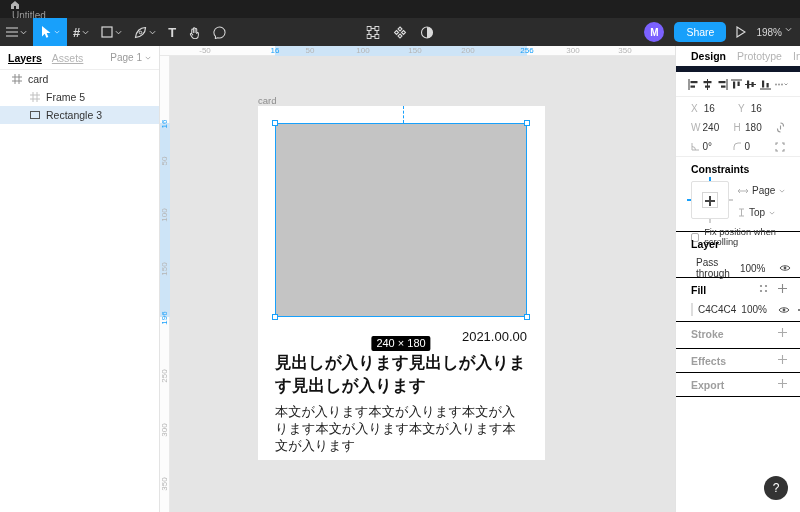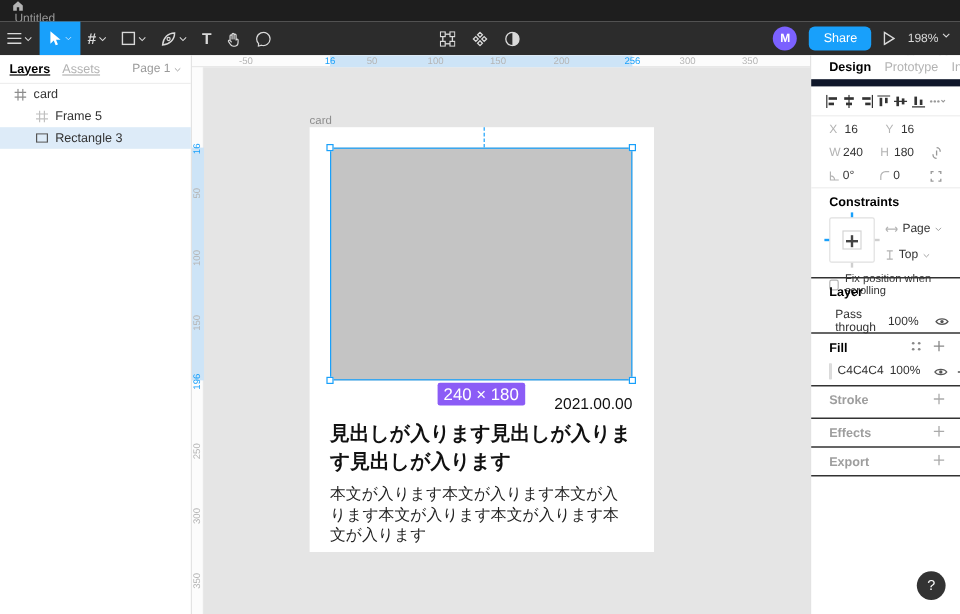--- a/index.html
+++ b/index.html
@@ -45,21 +45,21 @@
   .ruler-v { position:absolute; left:0; top:10px; width:10px; height:456px; background:#fcfcfc; border-right:1px solid #e8e8e8; }
   .ruler-v .band { position:absolute; left:0; top:67px; width:10px; height:194px; background:#cde4f7; }
   .rv-num { position:absolute; left:-8px; width:26px; text-align:center; font-size:8px; color:#b5b5b5; line-height:10px; transform:rotate(-90deg); }
   .num-blue { color:#18a0fb; }
   .frame-label { position:absolute; left:98px; top:49px; font-size:9.5px; color:#8c8c8c; }
   .card { position:absolute; left:98px; top:60px; width:287px; height:354px; background:#fff; }
   .guide { position:absolute; left:145px; top:0; height:17px; border-left:1px dashed #18a0fb; }
   .sel-rect { position:absolute; left:17px; top:17px; width:252px; height:194px; background:#c4c4c4; border:1.5px solid #18a0fb; }
   .handle { position:absolute; width:6px; height:6px; background:#fff; border:1px solid #18a0fb; }
   .h-tl{left:-4px;top:-4px}.h-tr{right:-4px;top:-4px}.h-bl{left:-4px;bottom:-4px}.h-br{right:-4px;bottom:-4px}
-  .size-badge { position:absolute; left:143px; top:213px; transform:translateX(-50%); background:#8b5cf6; color:#fff; font-size:14px; padding:1px 5px 2px; border-radius:2px; white-space:nowrap; }
+  .size-badge { position:absolute; left:143px; top:230px; transform:translateX(-50%); background:#000000; color:#fff; font-size:11px; padding:1px 5px 2px; border-radius:2px; white-space:nowrap; }
   .card-date { position:absolute; right:18px; top:223px; font-size:13px; color:#111; font-weight:500; }
   .card-headline { position:absolute; left:17px; top:245px; width:253px; font-size:16.5px; font-weight:bold; line-height:23px; color:#111; word-break:break-all; }
   .card-body { position:absolute; left:17px; top:297px; width:253px; font-size:13.2px; line-height:17px; color:#222; word-break:break-all; }
 
   
   .inspector { position:absolute; left:675px; top:46px; width:125px; height:466px; background:#fff; border-left:1px solid #e3e3e3; }
   .insp-tabs { height:26px; display:flex; align-items:center; gap:11px; padding:0 15px; border-bottom:6px solid #0f172a; }
   .insp-tab { font-size:10.5px; color:#b3b3b3; }
   .insp-tab.active { color:#000; font-weight:bold; }
   .insp-align { height:25px; display:flex; align-items:center; justify-content:space-between; padding:0 12px; border-bottom:1px solid #eee; }

